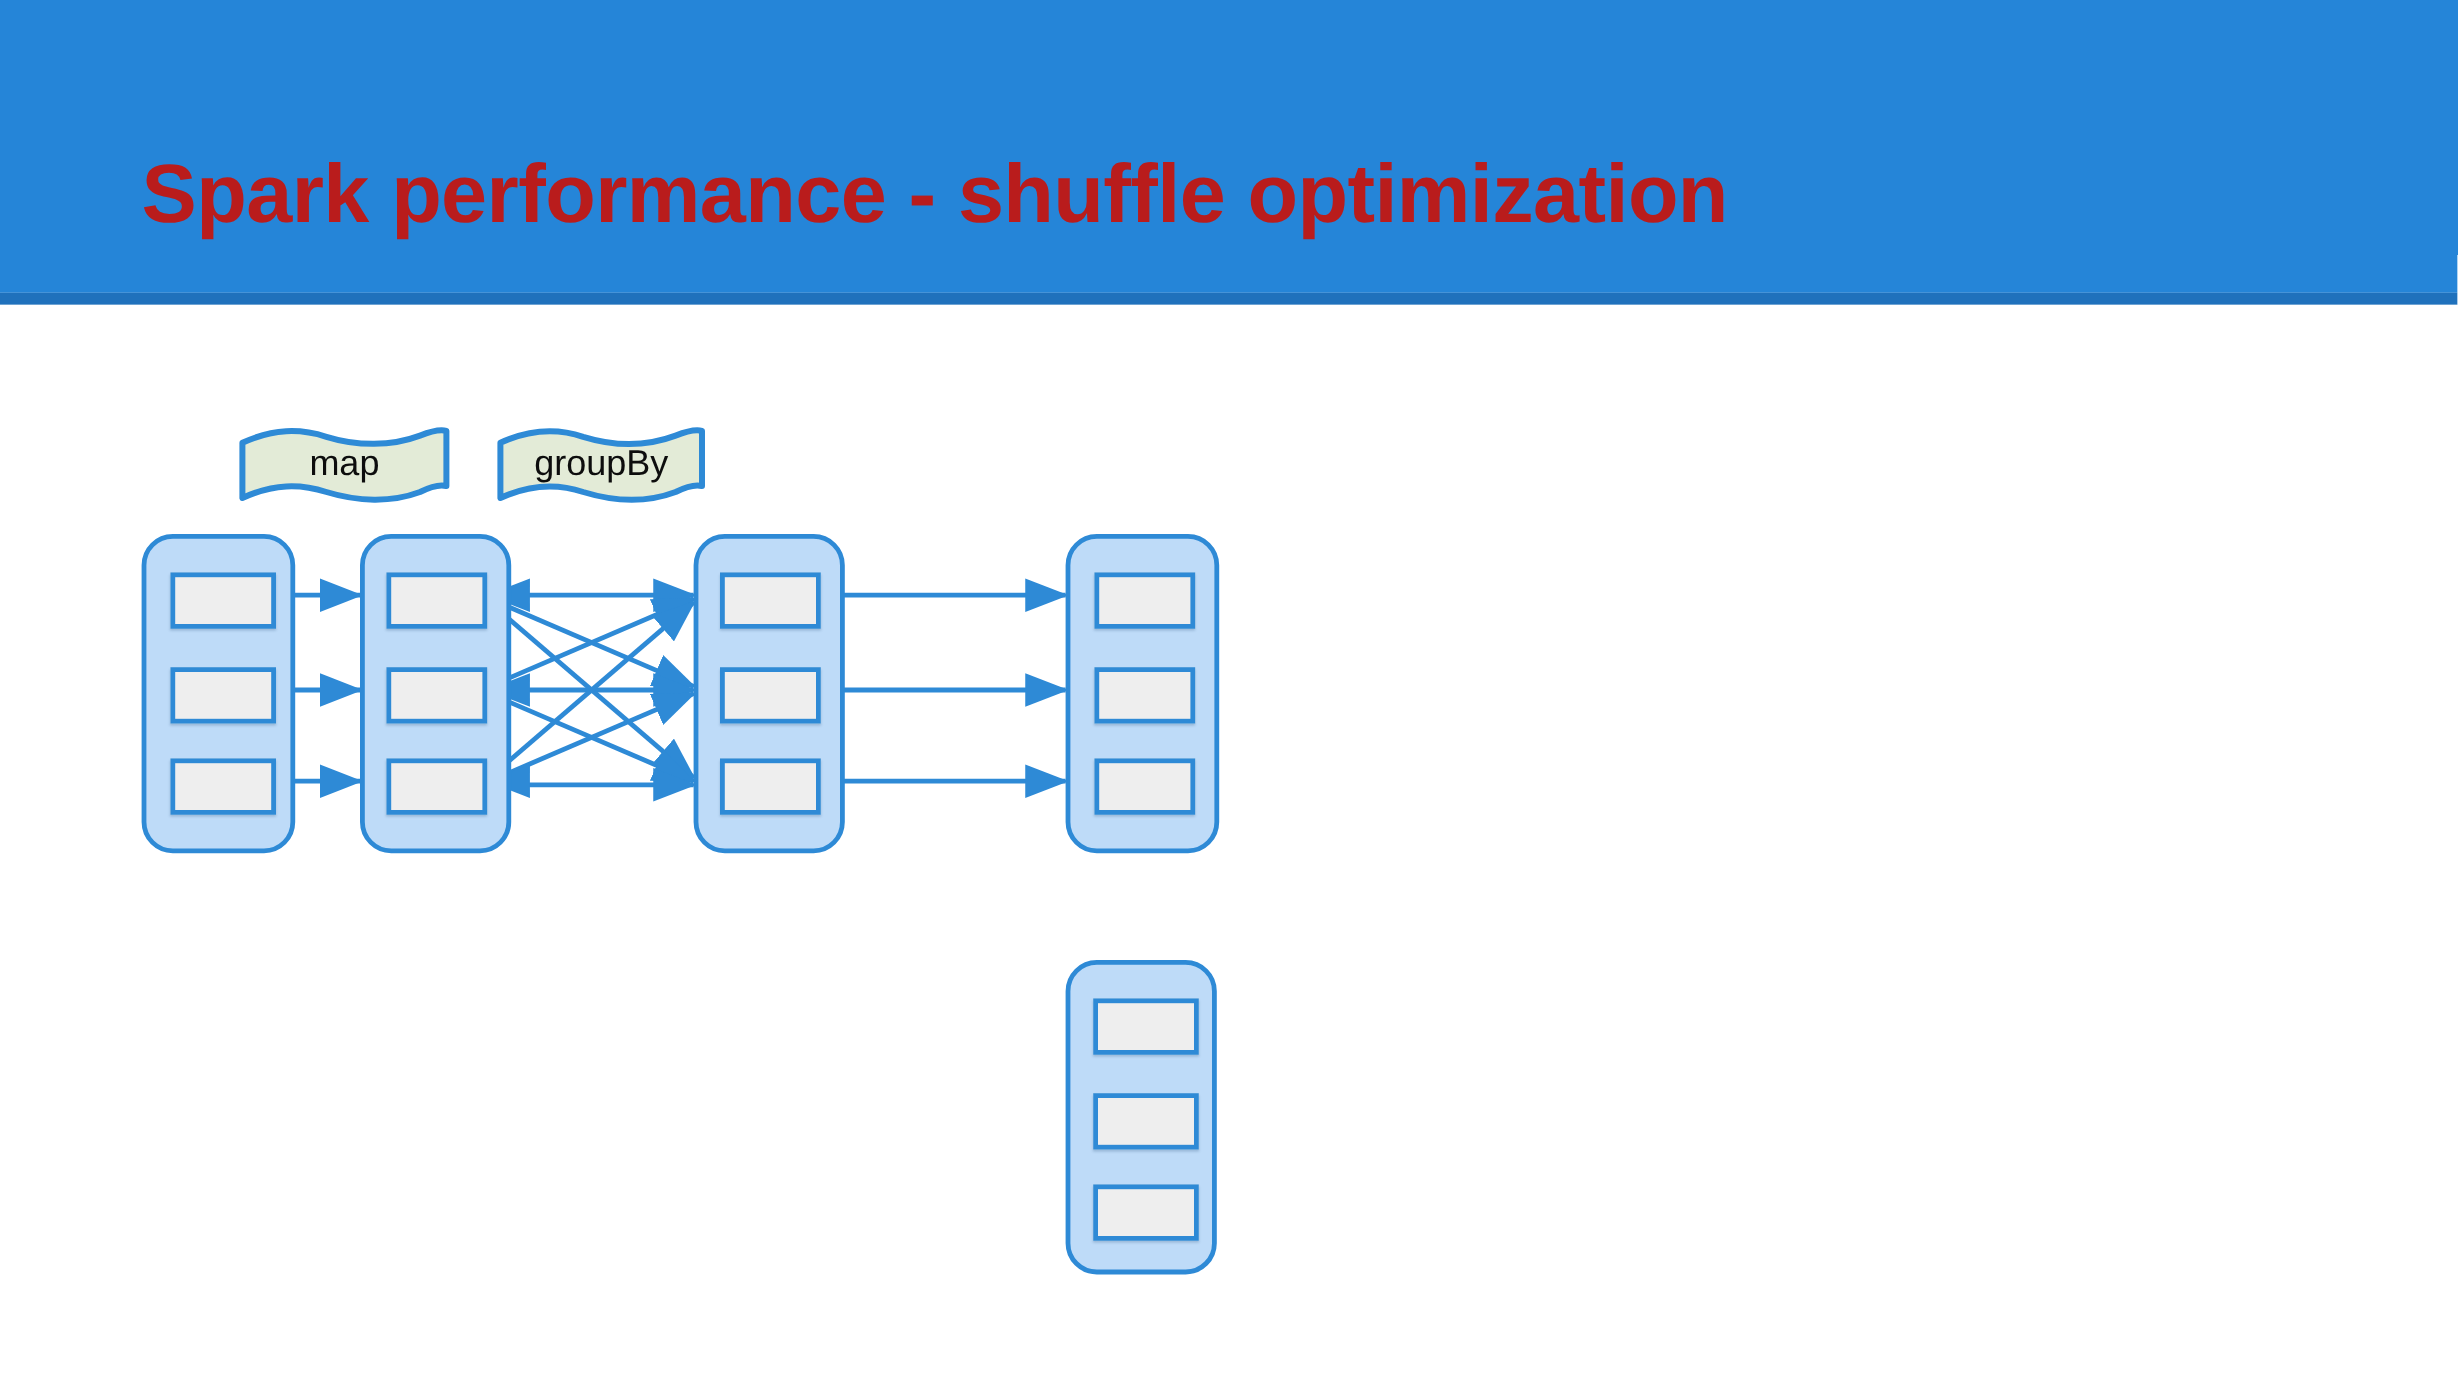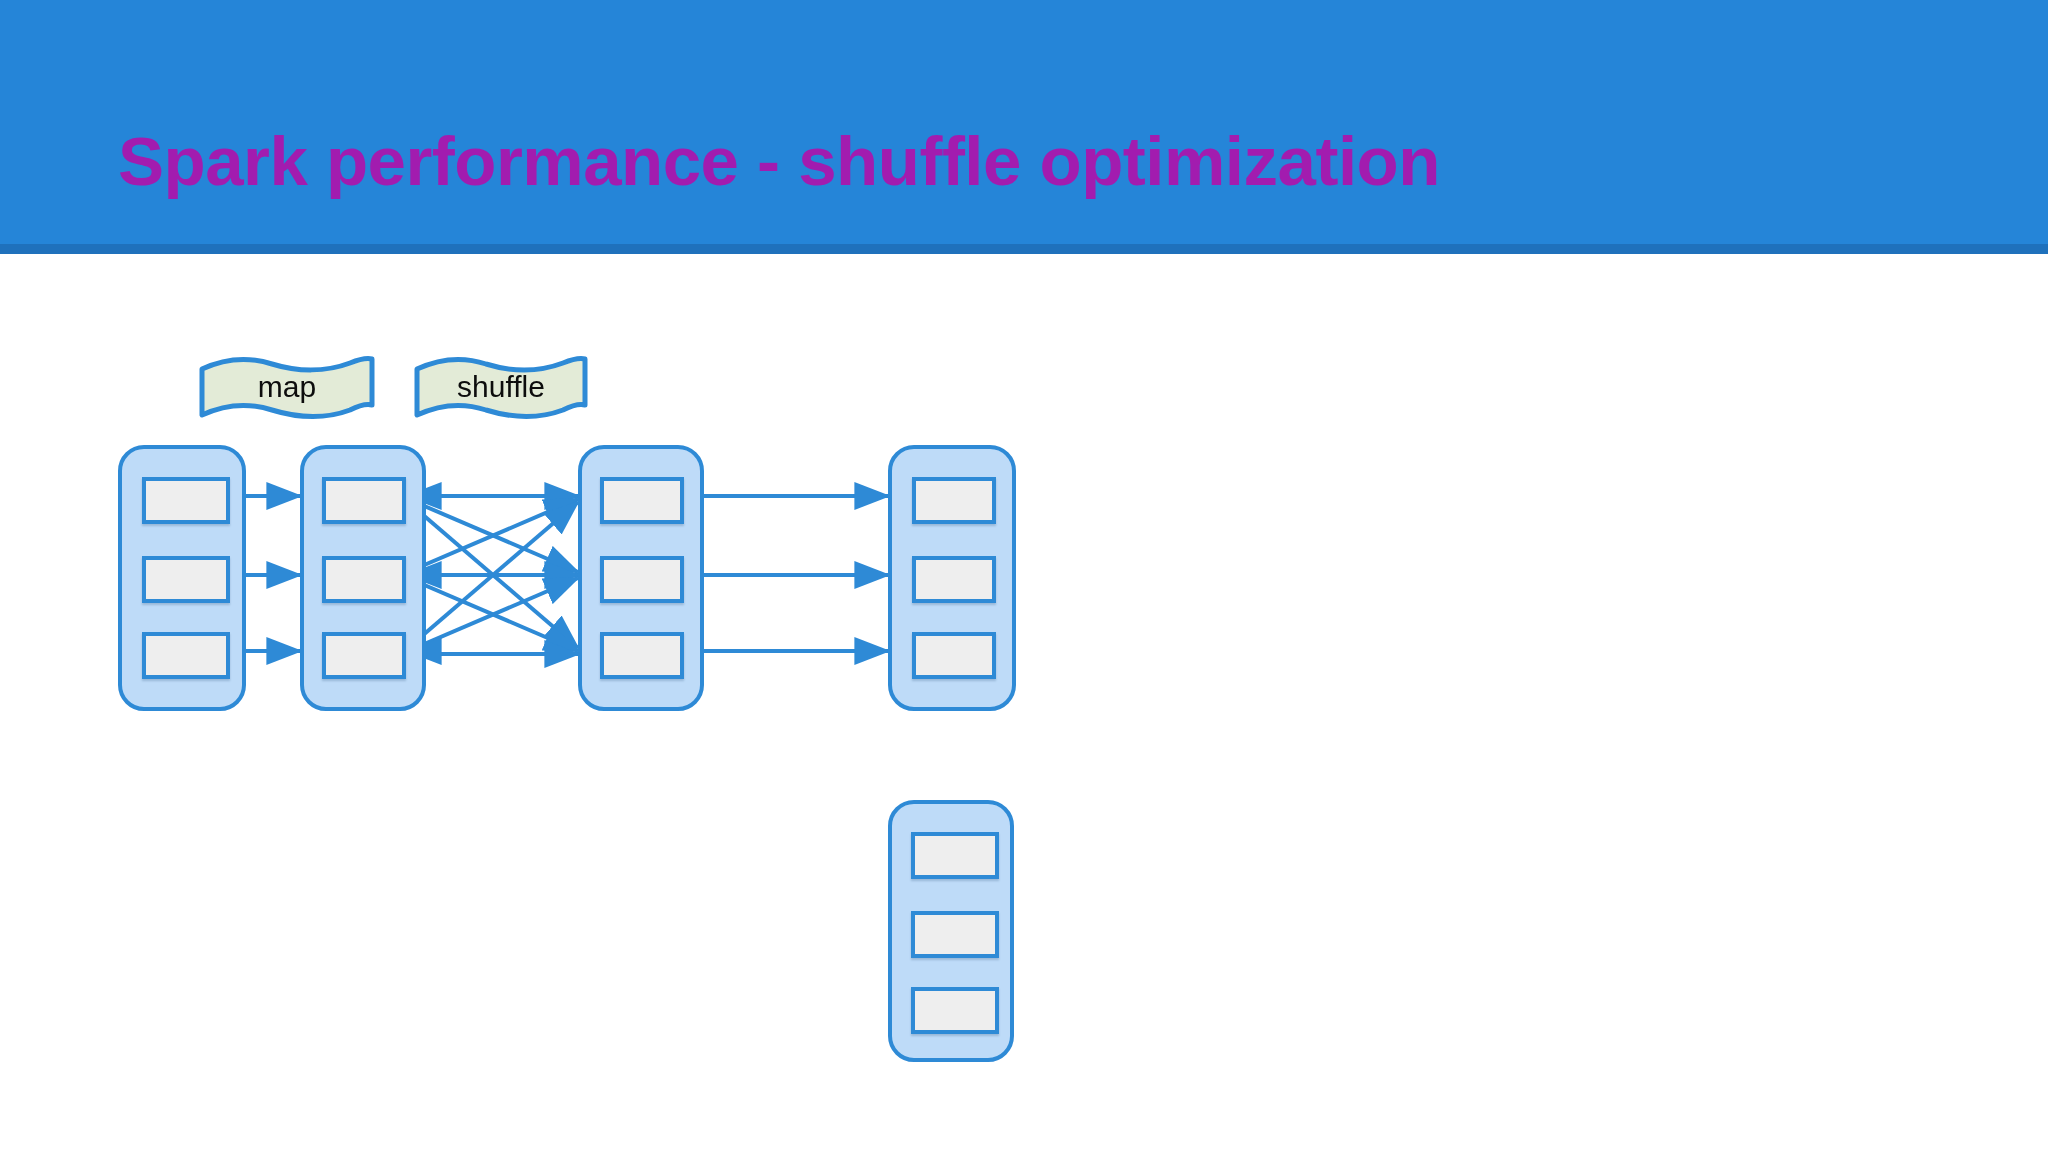--- a/index.html
+++ b/index.html
@@ -32,21 +32,21 @@
     height: 10px;
     background: #1f71bc;
   }
   #slide-title {
     position: absolute;
     left: 118px;
     top: 112px;
     width: 1820px;
     height: 100px;
     line-height: 100px;
-    color: #a21caf;
+    color: #b91c1c;
     font-size: 69px;
     font-weight: bold;
     letter-spacing: -0.5px;
     white-space: nowrap;
   }
 
   
   #diagram-canvas {
     position: absolute;
     left: 0;
@@ -158,21 +158,21 @@
                L174,50 C170,49 162,50 152,55 C128,64 100,63 74,55 C52,48 30,48 4,60 Z" fill="#e3ebd7" stroke="#2e8ad6" stroke-width="5" stroke-linejoin="round"></path>
     </svg>
     <div class="op-banner-label">map</div>
   </div>
 
   <div class="op-banner" id="op-banner-groupby" style="left:413px; top:101px; width:176px;">
     <svg width="176" height="64" viewBox="0 0 176 64" preserveAspectRatio="none">
       <path d="M4,14 C30,2 52,2 73,9 C99,17 126,17 150,8 C160,4 168,3 172,4
                L172,50 C168,49 160,50 150,55 C126,64 99,63 73,55 C52,48 30,48 4,60 Z" fill="#e3ebd7" stroke="#2e8ad6" stroke-width="5" stroke-linejoin="round"></path>
     </svg>
-    <div class="op-banner-label">shuffle</div>
+    <div class="op-banner-label">groupBy</div>
   </div>
 
 
   <div class="rdd-block" id="rdd-1" style="left:118px; top:191px; width:128px; height:266px;">
     <div class="partition-box" style="left:20px; top:28px; width:88px; height:47px;"></div>
     <div class="partition-box" style="left:20px; top:107px; width:88px; height:47px;"></div>
     <div class="partition-box" style="left:20px; top:183px; width:88px; height:47px;"></div>
   </div>
 
   <div class="rdd-block" id="rdd-2" style="left:300px; top:191px; width:126px; height:266px;">

